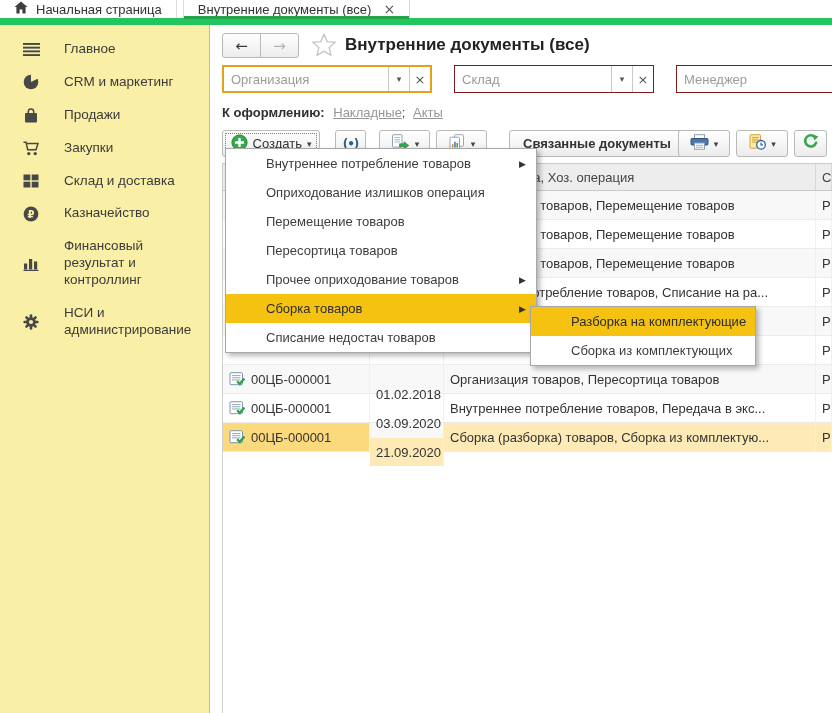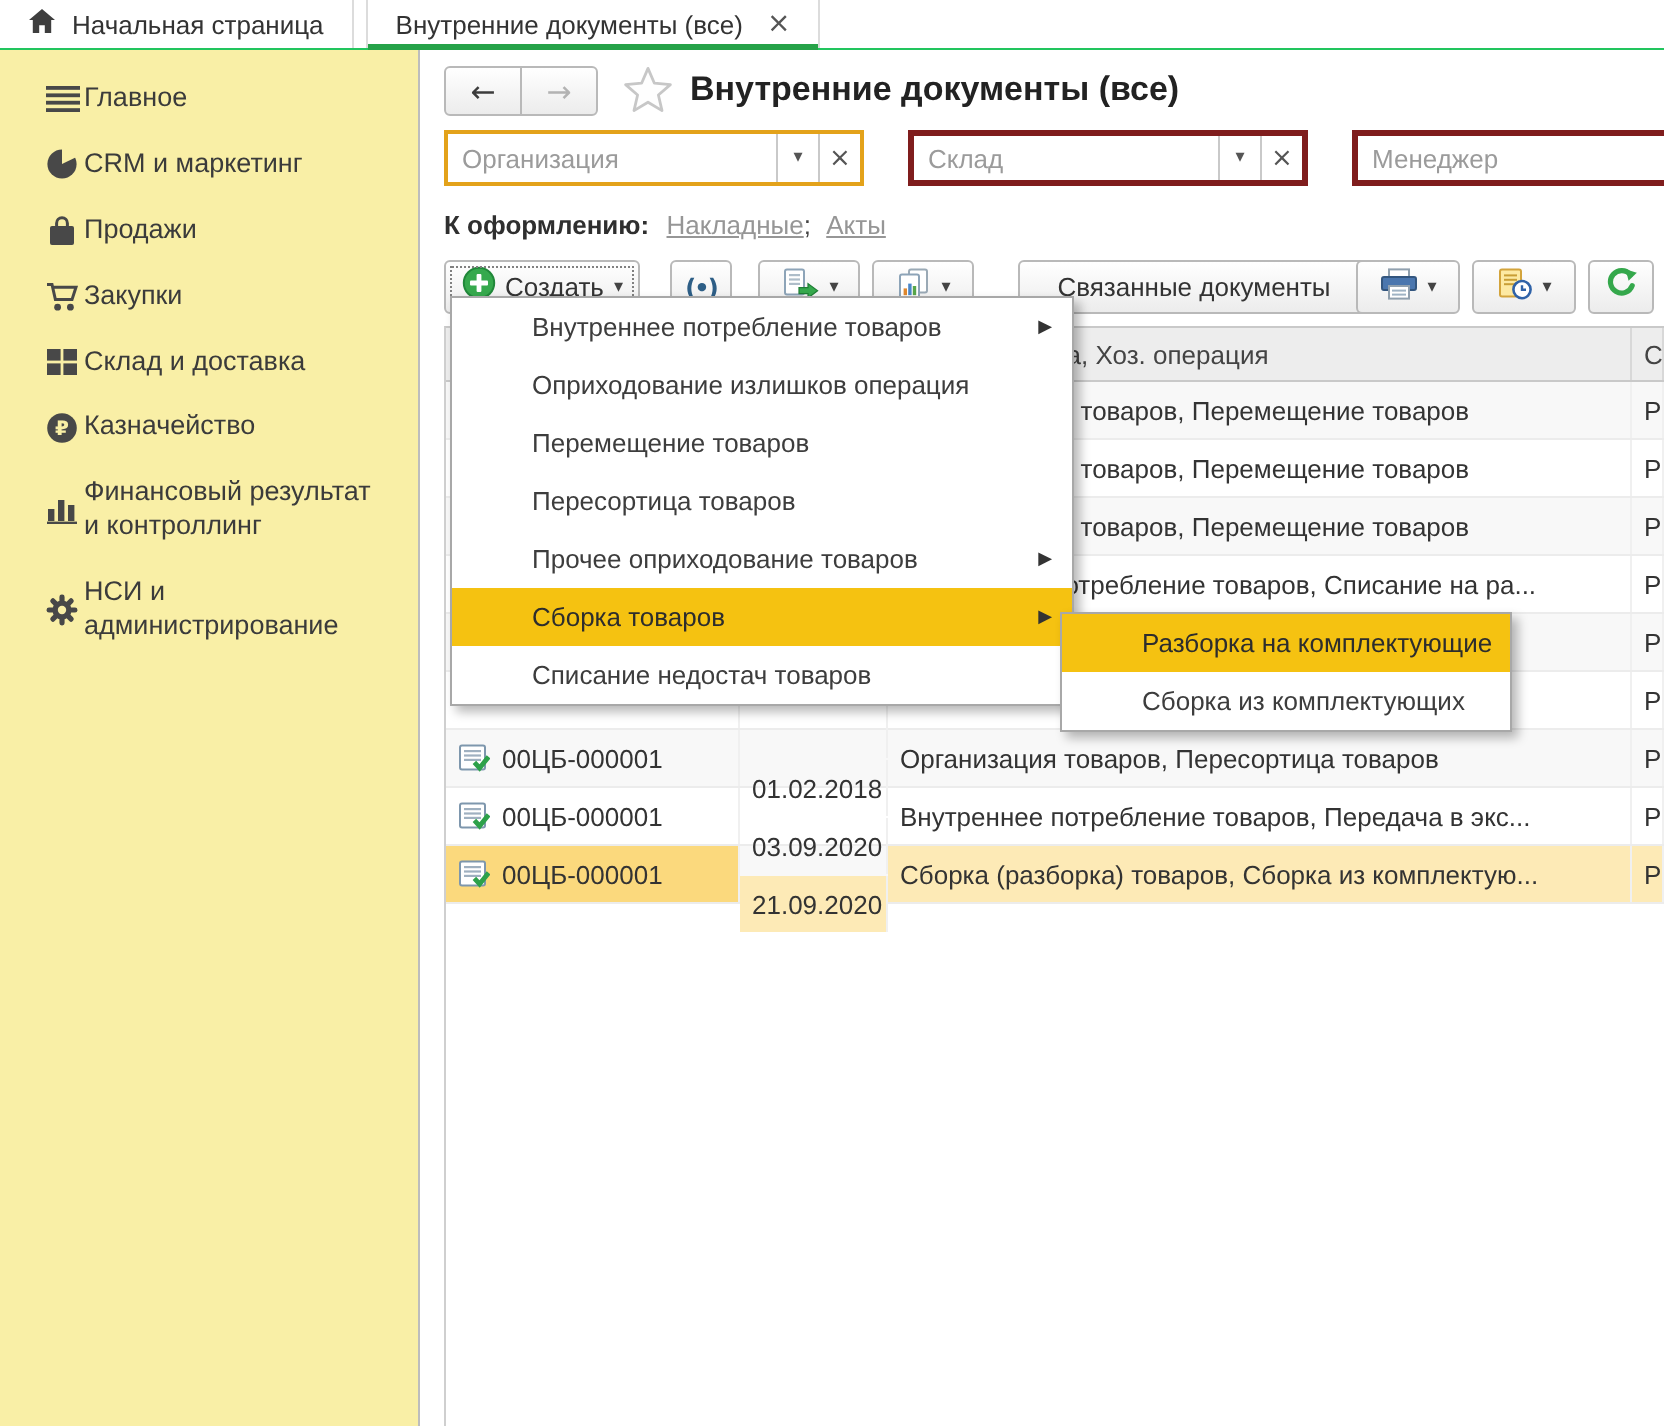--- a/index.html
+++ b/index.html
@@ -3,53 +3,53 @@
 <meta charset="utf-8">
 <style>
   * { margin:0; padding:0; box-sizing:border-box; }
   html,body { width:832px; height:713px; }
   body { position:relative; overflow:hidden; background:#fff;
          font-family:"Liberation Sans", sans-serif; color:#333; }
   [data-icon]{ font-family:"DejaVu Sans", sans-serif; }
 
   
   .tabbar{ position:absolute; top:0; left:0; width:832px; height:25px; background:#fff;
-           border-bottom:1px solid #22c55e; display:flex; align-items:stretch; z-index:5; }
+           border-bottom:7px solid #22c55e; display:flex; align-items:stretch; z-index:5; }
   .tab{ display:flex; align-items:center; gap:8px; padding:0 14px; font-size:13px; color:#333;
         border-right:1px solid #dcdcdc; position:relative; cursor:default; white-space:nowrap; }
   .tab.active{ border-left:1px solid #dcdcdc; margin-left:6px; }
   .tab.active::after{ content:""; position:absolute; left:0; right:0; bottom:-1px; height:3px;
         background:var(--accent-green,#26a248); }
   .tab .close{ font-size:14px; color:#555; margin-left:4px; cursor:pointer; }
 
   
   .sidebar{ position:absolute; top:25px; left:0; width:210px; bottom:0;
             background:var(--sidebar-bg,#f9efa6); border-right:1px solid #bdbdbd; padding-top:8px; }
-  .side-item{ display:flex; align-items:center; gap:0; padding:8px 8px 8px 20px;
+  .side-item{ display:flex; align-items:center; gap:22px; padding:8px 8px 8px 20px;
               font-size:13.5px; color:#3b3b3b; cursor:pointer; }
   .side-item .icon{ width:22px; min-width:22px; display:flex; justify-content:center; }
   .side-item .lbl{ line-height:1.25; max-width:150px; }
 
   
   .content{ position:absolute; left:211px; top:25px; right:0; bottom:0; background:#fff; overflow:hidden; }
 
   .navrow{ position:absolute; top:6px; left:0; right:0; height:30px; }
   .navbtns{ position:absolute; left:11px; top:2px; display:flex; }
   .navbtn{ width:39px; height:25px; background:linear-gradient(#ffffff,#ececec);
            border:1px solid #b9b9b9; font-size:15px; color:#3c3c3c; cursor:pointer;
            display:flex; align-items:center; justify-content:center; }
   .navbtn:first-child{ border-radius:3px 0 0 3px; }
   .navbtn:last-child{ border-radius:0 3px 3px 0; margin-left:-1px; color:#b3b3b3; }
   .star{ position:absolute; left:100px; top:1px; cursor:pointer; }
   .page-title{ position:absolute; left:134px; top:4px; font-size:17px; font-weight:bold; color:#222;
                white-space:nowrap; }
 
   
   .filters{ position:absolute; top:40px; left:0; right:0; height:28px; }
-  .combo{ position:absolute; top:0; height:28px; background:#fff; border:3px solid #7f1d1d;
+  .combo{ position:absolute; top:0; height:28px; background:#fff; border:1px solid #7f1d1d;
           display:flex; align-items:stretch; overflow:hidden; }
   .combo.focused{ border:2px solid var(--focus-border,#e3a21a); }
   .combo .ph{ flex:1; display:flex; align-items:center; padding-left:7px; font-size:13px;
               color:#9b9b9b; white-space:nowrap; overflow:hidden; }
   .combo .seg{ width:21px; min-width:21px; border-left:1px solid #c9c9c9; display:flex;
                align-items:center; justify-content:center; color:#555; cursor:pointer; }
   .combo .seg.caret{ font-size:9px; }
   .combo .seg.clear{ font-size:13px; }
   .combo.c1{ left:11px;  width:210px; }
   .combo.c2{ left:243px; width:200px; }
@@ -64,21 +64,21 @@
   
   .toolbar{ position:absolute; top:105px; left:0; right:0; height:27px; }
   .tbtn{ position:absolute; top:0; height:27px; background:linear-gradient(#ffffff,#ececec);
          border:1px solid #b9b9b9; border-radius:3px; font-size:13px; color:#333; cursor:pointer;
          display:flex; align-items:center; justify-content:center; gap:5px; }
   .tbtn .caret{ font-size:9px; color:#444; }
   .b-create{ left:11px; width:98px; outline:1px dotted #808080; outline-offset:-4px; }
   .b-period{ left:124px; width:31px; }
   .b-copy{ left:168px; width:51px; }
   .b-chart{ left:225px; width:51px; }
-  .b-related{ left:298px; width:176px; }
+  .b-related{ left:298px; width:176px;font-weight:bold; }
   .b-print{ left:467px; width:52px; }
   .b-edo{ left:525px; width:52px; }
   .b-refresh{ left:583px; width:33px; }
   [data-name="period-icon"]{ color:#2d5e86; font-weight:bold; font-size:12px; letter-spacing:-1px; }
 
   
   .table{ position:absolute; left:11px; top:138px; right:0; bottom:0;
           border-left:1px solid #cfcfcf; border-top:1px solid #c9c9c9; }
   .thead{ display:flex; height:27px; background:#ededed; border-bottom:1px solid #c9c9c9; }
   .th{ display:flex; align-items:center; padding:0 6px; font-size:13px; color:#444;

